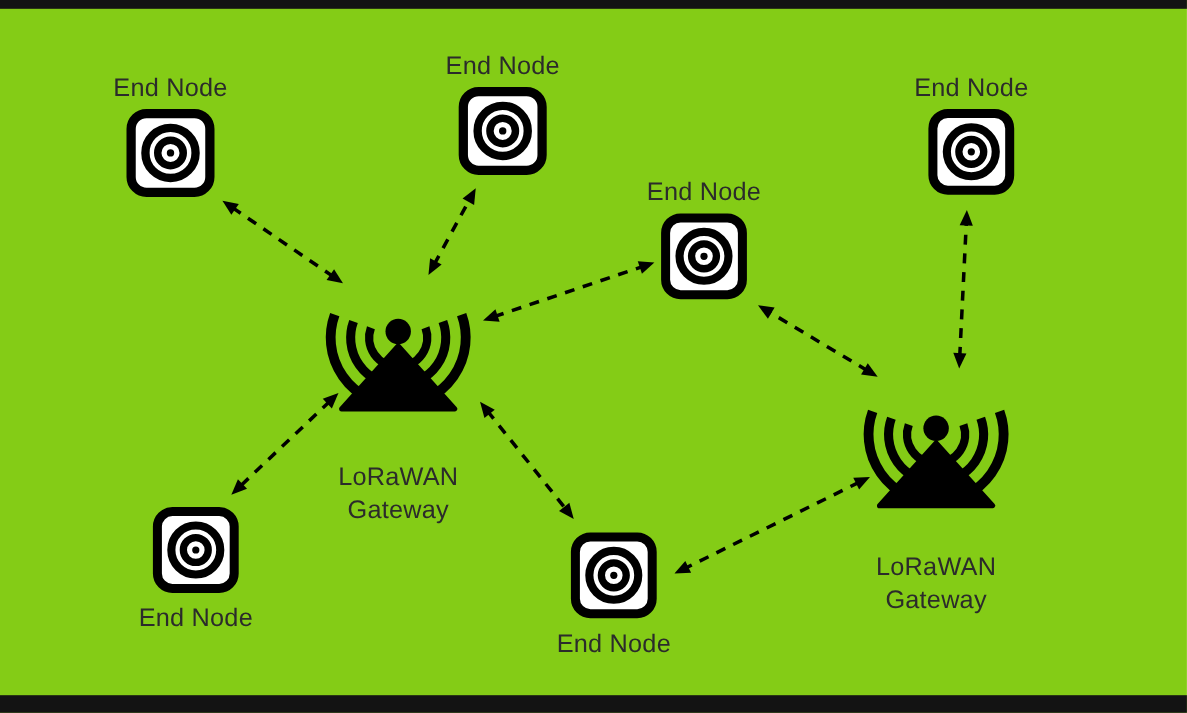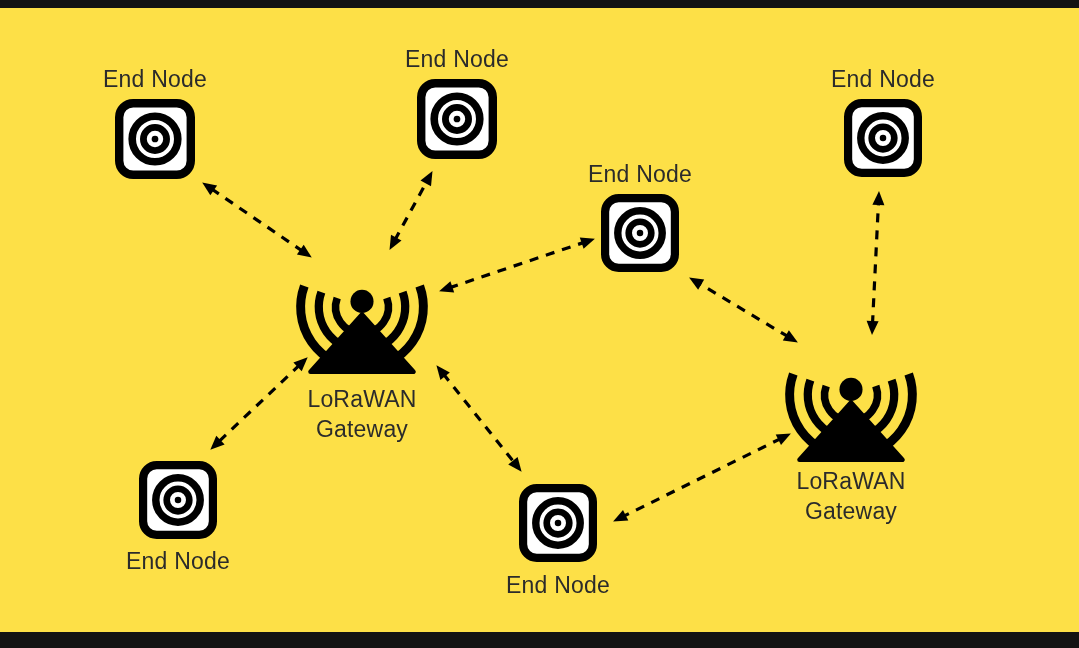--- a/index.html
+++ b/index.html
@@ -11,21 +11,21 @@
   body {
     width: 1079px;
     height: 648px;
     overflow: hidden;
     font-family: "Liberation Sans", sans-serif;
   }
   #stage {
     position: relative;
     width: 1079px;
     height: 648px;
-    background: #fde047;
+    background: #84cc16;
   }
   .bar {
     position: absolute;
     left: 0;
     width: 1079px;
     background: #131313;
   }
   .bar-top {
     top: 0;
     height: 8px;
@@ -55,20 +55,21 @@
   .gw-label {
     position: absolute;
     color: #2b2b2b;
     font-family: "Liberation Sans", sans-serif;
     font-size: 23px;
     font-weight: 300;
     letter-spacing: 0.2px;
     white-space: nowrap;
     text-align: center;
     line-height: 30px;
+    margin-top: 34px;
   }
   .gw-label span { display: block; }
 </style>
 </head>
 <body>
 
 <div id="stage">
 
   <div class="bar bar-top"></div>
   <div class="bar bar-bottom"></div>

